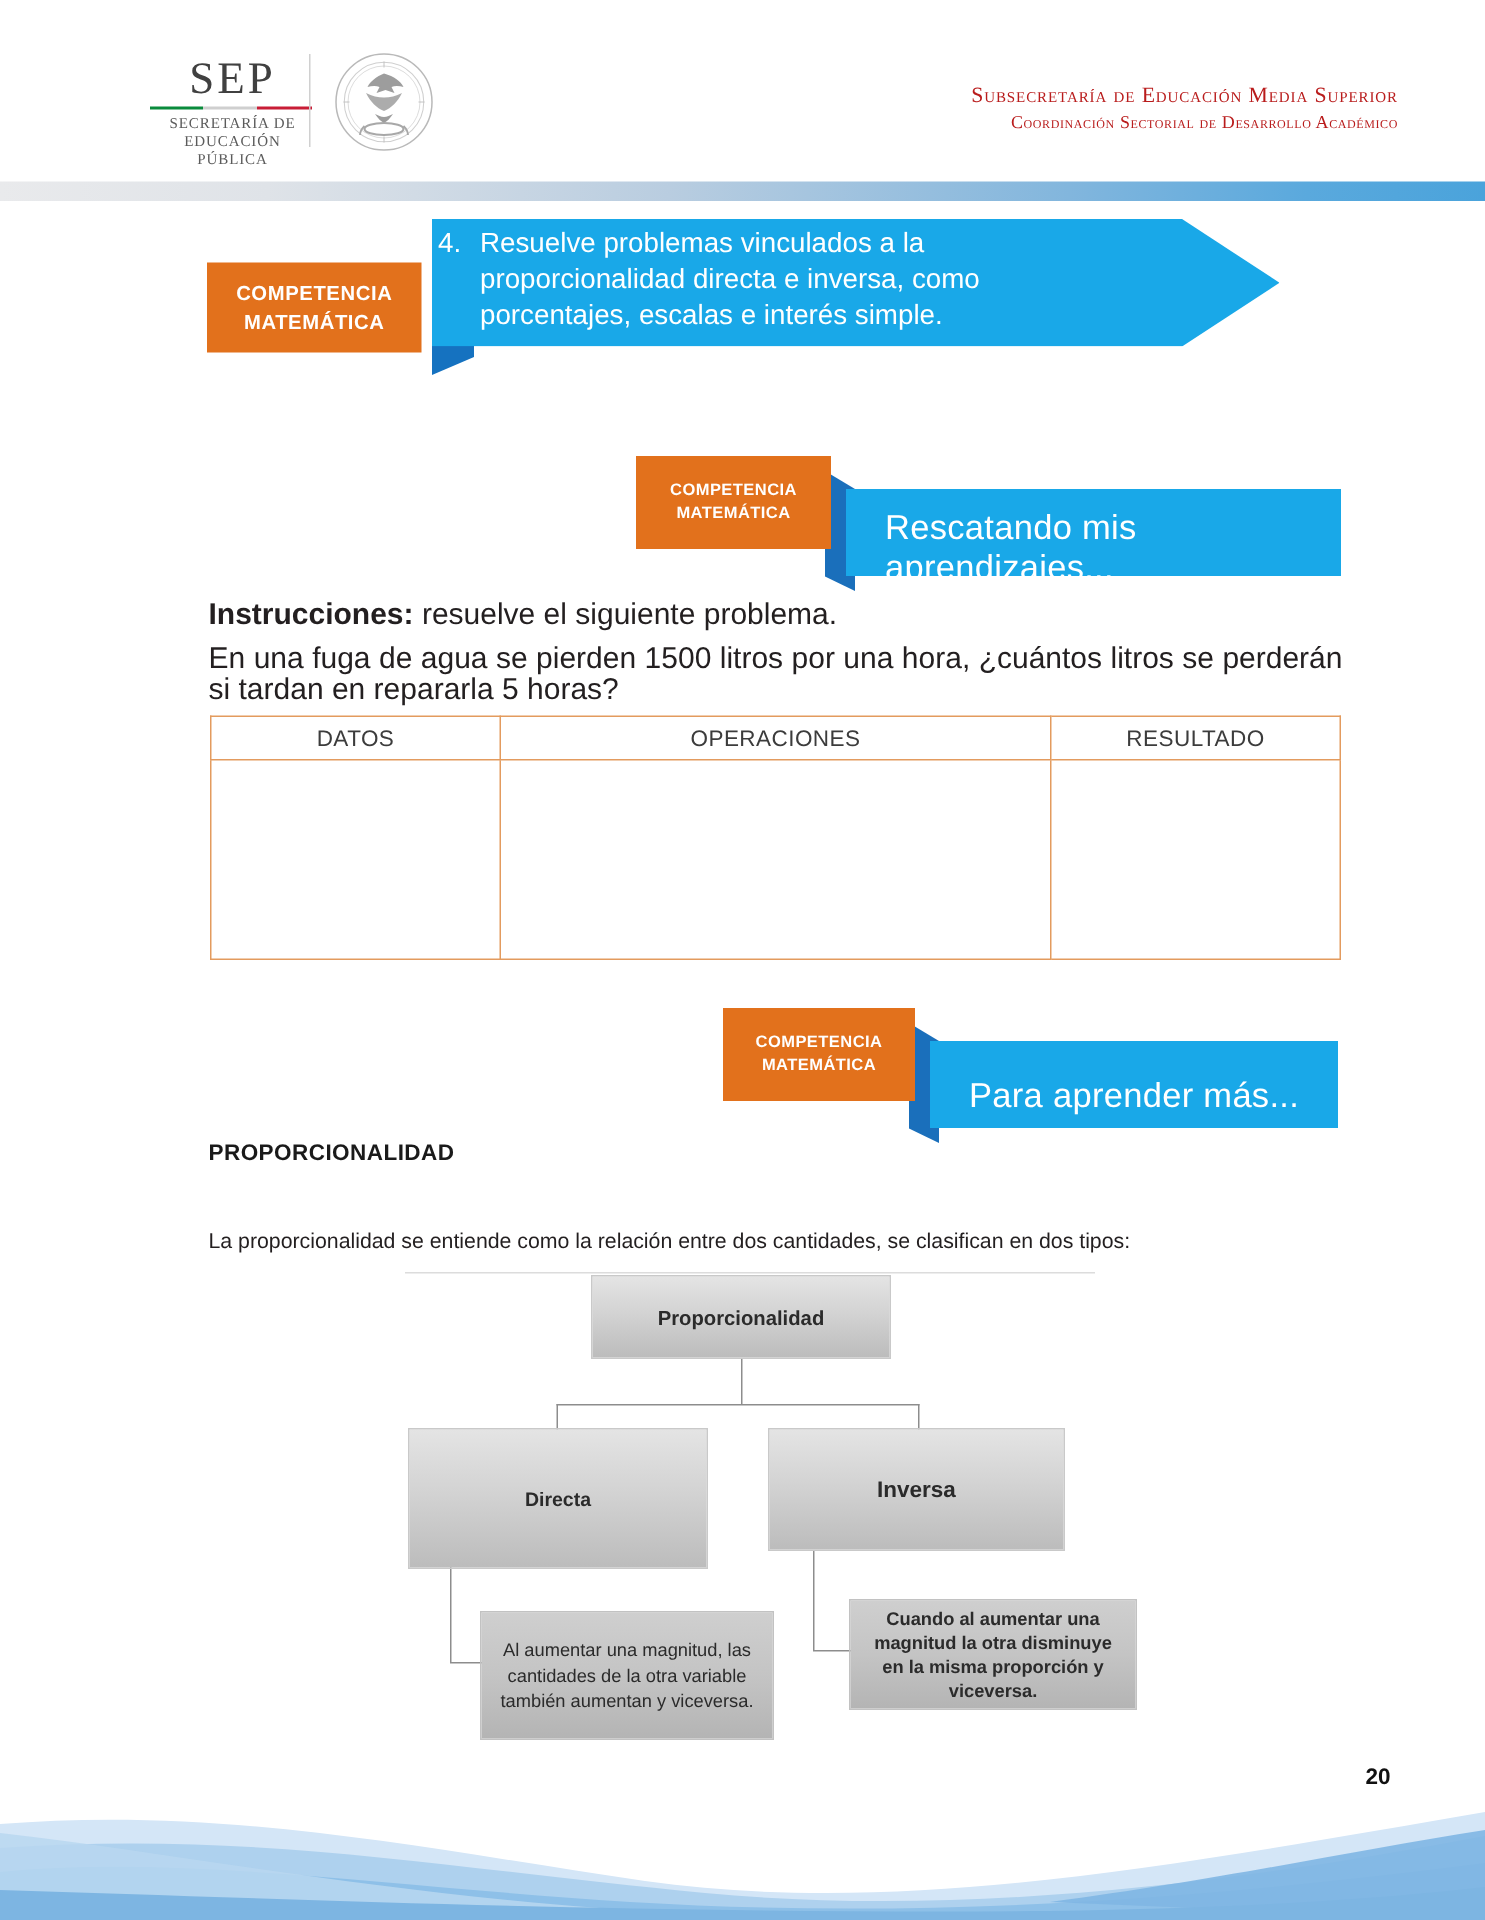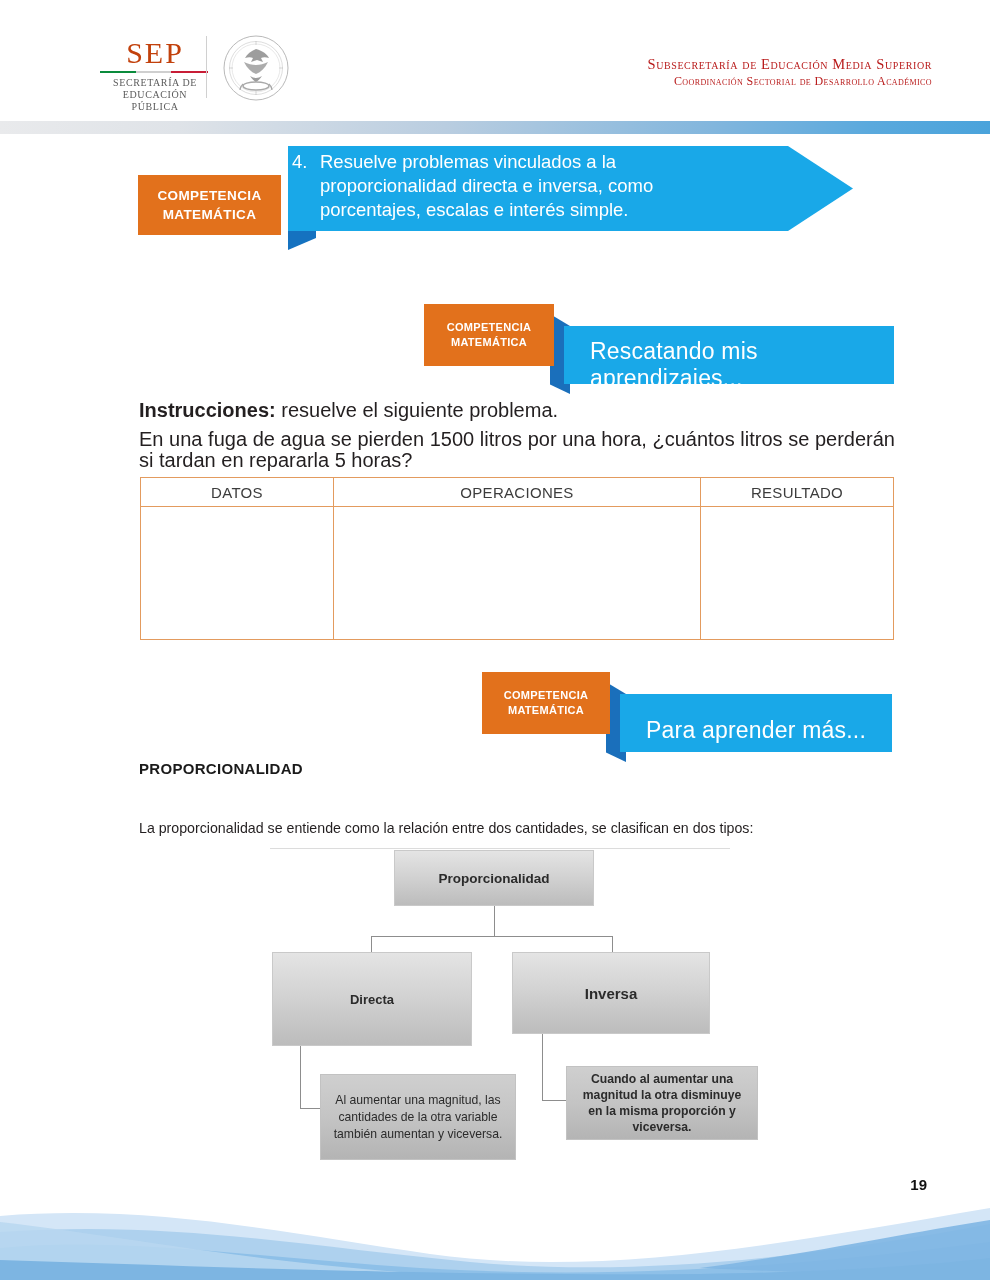--- a/index.html
+++ b/index.html
@@ -27,21 +27,21 @@
     position: absolute;
     left: 100px;
     top: 38px;
     width: 110px;
     text-align: center;
   }
   .sep-word {
     font-family: "Liberation Serif", serif;
     font-size: 30px;
     letter-spacing: 2px;
-    color: #c2410c;
+    color: #404040;
     line-height: 30px;
   }
   .sep-rule {
     width: 108px;
     height: 2px;
     margin: 3px 0 4px 0;
     background: linear-gradient(to right, #0a8b3c 0%, #0a8b3c 33%, #cfcfcf 33%, #cfcfcf 66%, #c81d36 66%, #c81d36 100%);
   }
   .sep-sub {
     font-family: "Liberation Serif", serif;
@@ -459,21 +459,21 @@
   <div class="conn conn-h" id="c-inv-right"></div>
   <div id="c-baseline"></div>
 
   <div class="node" id="node-root">Proporcionalidad</div>
   <div class="node" id="node-directa">Directa</div>
   <div class="node" id="node-inversa">Inversa</div>
   <div class="leaf" id="leaf-directa">Al aumentar una magnitud, las cantidades de la otra variable también aumentan y viceversa.</div>
   <div class="leaf" id="leaf-inversa">Cuando al aumentar una magnitud la otra disminuye en la misma proporción y viceversa.</div>
 </div>
 
-<div id="page-number">19</div>
+<div id="page-number">20</div>
 
 <svg class="footer-waves" viewBox="0 0 990 78" preserveAspectRatio="none">
   <path d="M0,14 C150,2 280,30 430,52 C600,76 780,42 990,6 L990,78 L0,78 Z" fill="#d4e6f7"></path>
   <path d="M0,30 C170,18 300,44 470,60 C640,76 820,54 990,22 L990,78 L0,78 Z" fill="#aed1ee"></path>
   <path d="M0,46 C120,34 260,56 420,66 C620,78 800,64 990,40 L990,78 L0,78 Z" fill="#8ec0e8"></path>
   <path d="M0,20 C120,34 240,58 400,70 L0,78 Z" fill="#b8d7f0" opacity="0.85"></path>
   <path d="M990,18 C900,32 820,50 700,66 L990,78 Z" fill="#7fb6e3" opacity="0.9"></path>
   <path d="M0,58 C200,64 420,74 700,72 C830,70 920,64 990,56 L990,78 L0,78 Z" fill="#7db5e2"></path>
 </svg>
 

